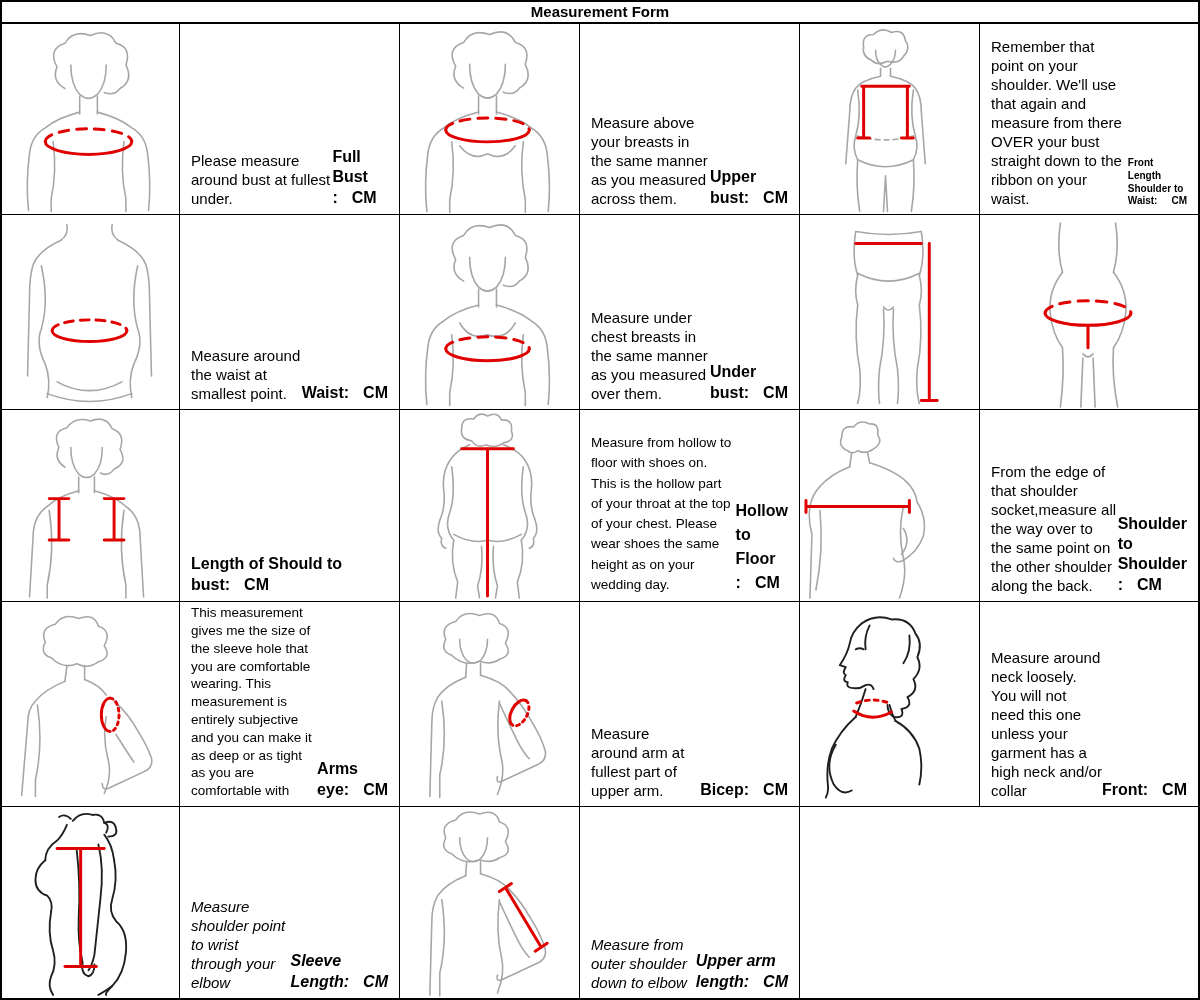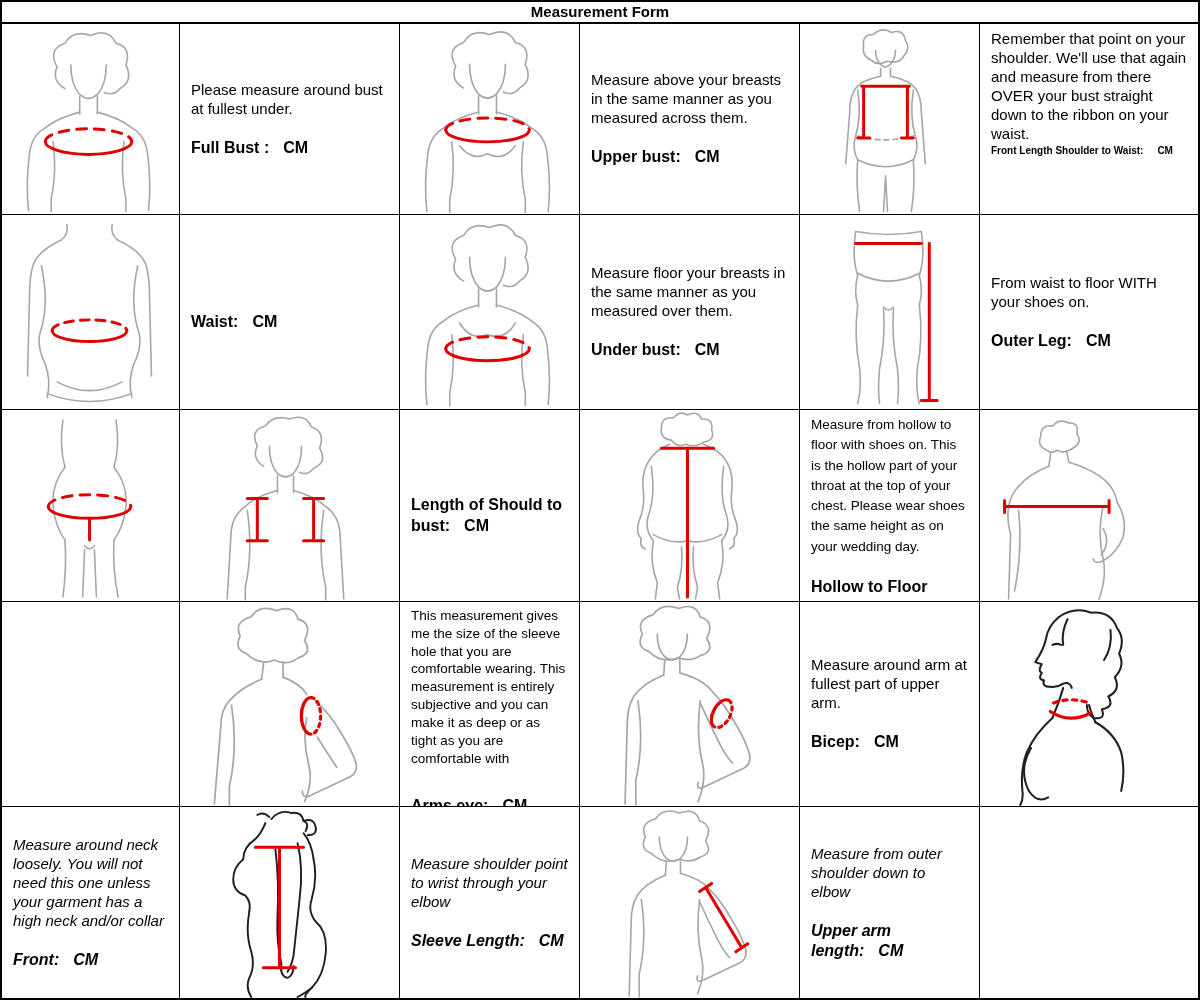--- a/index.html
+++ b/index.html
@@ -5,21 +5,21 @@
   html,body{margin:0;padding:0;background:#fff;}
   body{width:1200px;height:1000px;font-family:"Liberation Sans",sans-serif;color:#000;}
   .form{width:1200px;height:1000px;box-sizing:border-box;border:2px solid #000;display:flex;flex-direction:column;background:#fff;}
   .title-bar{height:22px;border-bottom:2px solid #000;box-sizing:border-box;font-weight:bold;font-size:15px;text-align:center;line-height:20px;}
   .grid{flex:1;display:grid;grid-template-columns:178px 220px 180px 220px 180px 218px;grid-template-rows:191px 195px 192px 205px 191px;}
   .cell{border-right:1px solid #000;border-bottom:1px solid #000;box-sizing:border-box;overflow:hidden;background:#fff;}
   .grid .cell:nth-child(6n){border-right:none;}
   .grid .cell:nth-child(n+25){border-bottom:none;font-style:italic;}
   .fig-cell{display:flex;align-items:center;justify-content:center;}
   .fig-cell svg{width:100%;height:100%;display:block;}
-  .text-cell{padding:6px 11px;display:flex;flex-direction:column;justify-content:center;font-size:15px;line-height:1.27;}
+  .text-cell{padding:6px 11px;display:flex;flex-direction:row;justify-content:center;font-size:15px;line-height:1.27;align-items:flex-end;}
   .label-line{margin-top:20px;font-weight:bold;font-size:16px;}
   .value{margin-left:14px;}
   .top{justify-content:flex-start;padding-top:5px;}
   .no-gap .label-line{margin-top:2px;font-size:10px;}
   .small{font-size:13.5px;line-height:1.5;}
   .small .label-line{margin-top:18px;font-size:16px;}
   .dense{font-size:13.5px;line-height:1.32;}
   .dense .label-line{margin-top:28px;font-size:16px;}
   
   .body{fill:none;stroke:var(--fig,#a6a6a6);stroke-width:1.6;stroke-linecap:round;stroke-linejoin:round;}
@@ -95,57 +95,54 @@
         <path class="body" d="M118,22 Q140,32 146,46 Q150,58 150,78 L152,160"></path>
         <path class="body" d="M40,48 Q48,84 40,112 Q34,128 44,148 Q50,164 46,182"></path>
         <path class="body" d="M138,48 Q130,84 138,112 Q144,128 134,148 Q128,164 132,182"></path>
         <path class="body" d="M46,178 Q89,194 132,178"></path>
         <path class="body" d="M56,166 Q89,184 122,166"></path>
         <path class="red" d="M51,114 A38,11 0 0 0 127,114"></path>
         <path class="red" stroke-dasharray="9 7" d="M51,114 A38,11 0 0 1 127,114"></path>
       </svg>
     </div>
     <div class="cell text-cell">
+      <div class="desc">Measure around the waist at smallest point.</div>
       <div class="label-line"><span>Waist:</span><span class="value">CM</span></div>
     </div>
     <div class="cell fig-cell">
       <svg viewBox="0 0 180 190">
         <path class="body" d="M64,64 Q50,56 56,42 Q46,24 64,18 Q72,4 90,10 Q108,2 116,18 Q132,22 126,40 Q134,56 120,64 Q114,72 104,68"></path>
         <path class="body" d="M70,40 Q70,60 79,70 Q88,78 97,70 Q106,60 106,40"></path>
         <path class="body" d="M79,72 L79,90 M97,72 L97,90"></path>
         <path class="body" d="M79,88 Q56,94 44,104 Q30,112 28,130 Q24,160 27,188"></path>
         <path class="body" d="M97,88 Q120,94 132,104 Q146,112 148,130 Q152,160 149,188"></path>
         <path class="body" d="M52,118 Q56,148 50,176 L50,189"></path>
         <path class="body" d="M124,118 Q120,148 126,176 L126,189"></path>
         <path class="body" d="M60,106 Q70,124 88,118 Q106,124 116,106"></path>
         <path class="red" d="M46,132 A42,12 0 0 0 130,132"></path>
         <path class="red" stroke-dasharray="10 8" d="M46,132 A42,12 0 0 1 130,132"></path>
       </svg>
     </div>
     <div class="cell text-cell">
-      <div class="desc">Measure floor your breasts in the same manner as you measured over them.</div>
+      <div class="desc">Measure under chest breasts in the same manner as you measured over them.</div>
       <div class="label-line"><span>Under bust:</span><span class="value">CM</span></div>
     </div>
     <div class="cell fig-cell">
       <svg viewBox="0 0 180 190">
         <path class="body" d="M56,14 Q89,20 122,14"></path>
         <path class="body" d="M56,14 Q52,40 58,58 M122,14 Q126,40 120,58"></path>
         <path class="body" d="M58,56 Q89,72 120,56"></path>
         <path class="body" d="M58,58 Q54,74 58,88 M120,58 Q124,74 120,88"></path>
         <path class="body" d="M58,88 Q54,120 60,152 Q62,172 58,187"></path>
         <path class="body" d="M84,92 Q86,122 80,152 Q78,172 80,187"></path>
         <path class="body" d="M94,92 Q92,122 98,152 Q100,172 98,187"></path>
         <path class="body" d="M120,88 Q124,120 118,152 Q116,172 120,187"></path>
         <path class="body" d="M84,90 Q89,96 94,90"></path>
         <path class="red" d="M56,26 L122,26 M130,26 L130,184 M122,184 L138,184"></path>
       </svg>
-    </div>
-    <div class="cell text-cell">
-      <div class="desc">From waist to floor WITH your shoes on.</div>
-      <div class="label-line"><span>Outer Leg:</span><span class="value">CM</span></div>
     </div>
 
     <div class="cell fig-cell">
       <svg viewBox="0 0 180 190">
         <path class="body" d="M62,8 Q58,34 64,56 M116,8 Q120,34 114,56"></path>
         <path class="body" d="M64,56 Q50,74 52,96 Q54,116 64,130 M114,56 Q128,74 126,96 Q124,116 114,130"></path>
         <path class="body" d="M64,130 Q66,156 62,188 M114,130 Q112,156 118,188"></path>
         <path class="body" d="M84,140 L82,188 M94,140 L96,188 M84,136 Q89,142 94,136"></path>
         <path class="red" d="M47,96 A42,12 0 0 0 131,96"></path>
         <path class="red" stroke-dasharray="10 8" d="M47,96 A42,12 0 0 1 131,96"></path>
@@ -196,20 +193,22 @@
         <path class="body" d="M70,52 Q96,60 108,72 Q116,80 118,92"></path>
         <path class="body" d="M10,96 Q8,110 12,124 L10,188"></path>
         <path class="body" d="M20,100 Q24,140 16,180"></path>
         <path class="body" d="M118,92 Q128,108 124,126 Q118,142 104,150 Q96,154 94,148"></path>
         <path class="body" d="M104,118 Q112,132 102,144"></path>
         <path class="body" d="M104,96 Q98,122 104,148 Q108,166 100,188"></path>
         <path class="red" d="M6,96 L110,96 M6,90 L6,102 M110,90 L110,102"></path>
       </svg>
     </div>
     <div class="cell text-cell top">
+      <div class="desc">From the edge of that shoulder socket,measure all the way over to the same point on the other shoulder along the back.</div>
+      <div class="label-line"><span>Shoulder to Shoulder :</span><span class="value">CM</span></div>
     </div>
     <div class="cell fig-cell">
       <svg viewBox="0 0 180 190">
         <path class="body" d="M50,48 Q38,44 44,32 Q38,18 54,14 Q62,2 78,8 Q94,2 98,16 Q112,20 104,36 Q112,48 98,52 Q88,60 76,54 Q62,60 50,48"></path>
         <path class="body" d="M66,56 L64,72 M84,56 L84,70"></path>
         <path class="body" d="M64,72 Q44,80 34,92 Q26,100 26,116 L20,188"></path>
         <path class="body" d="M36,96 Q42,136 34,172 L34,189"></path>
         <path class="body" d="M84,70 Q100,76 106,86"></path>
         <path class="body" d="M114,92 Q128,104 138,122 Q148,138 152,150 Q154,160 144,164 L110,180 Q102,184 102,176"></path>
         <path class="body" d="M116,126 Q126,142 134,154"></path>

